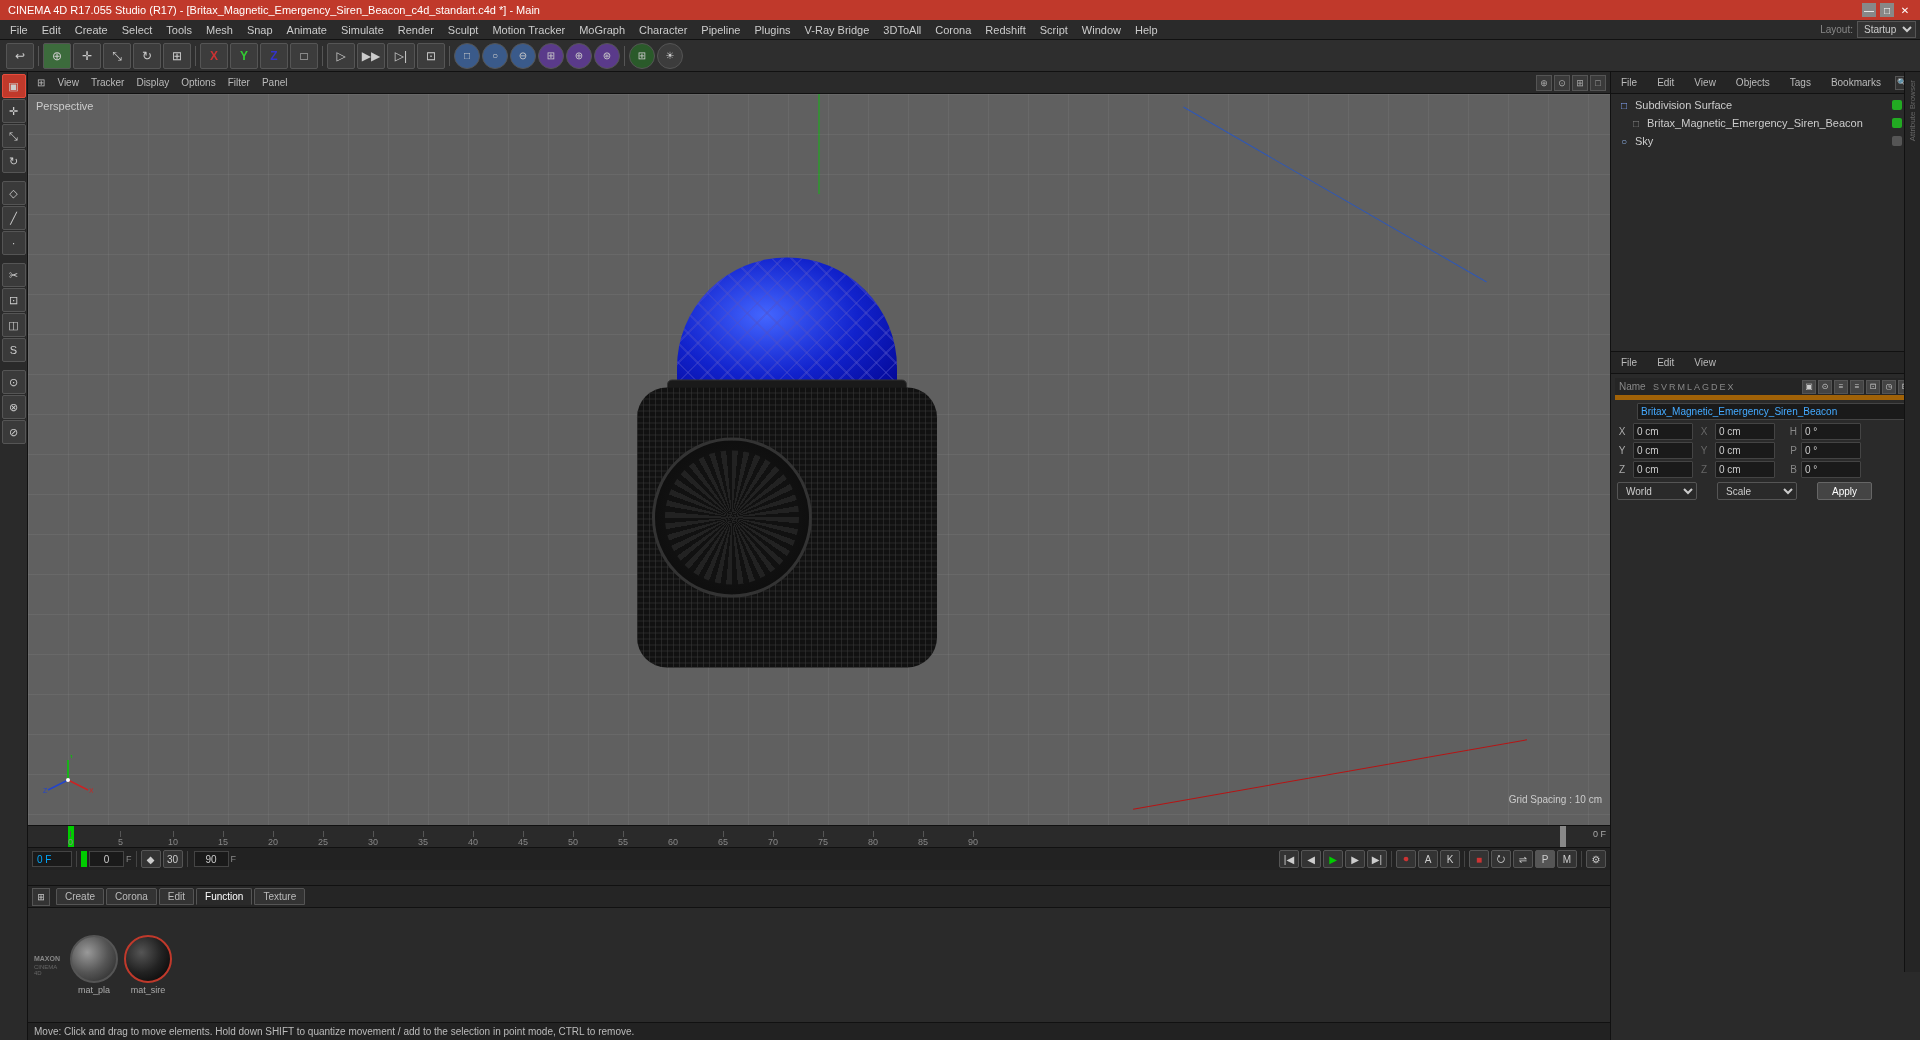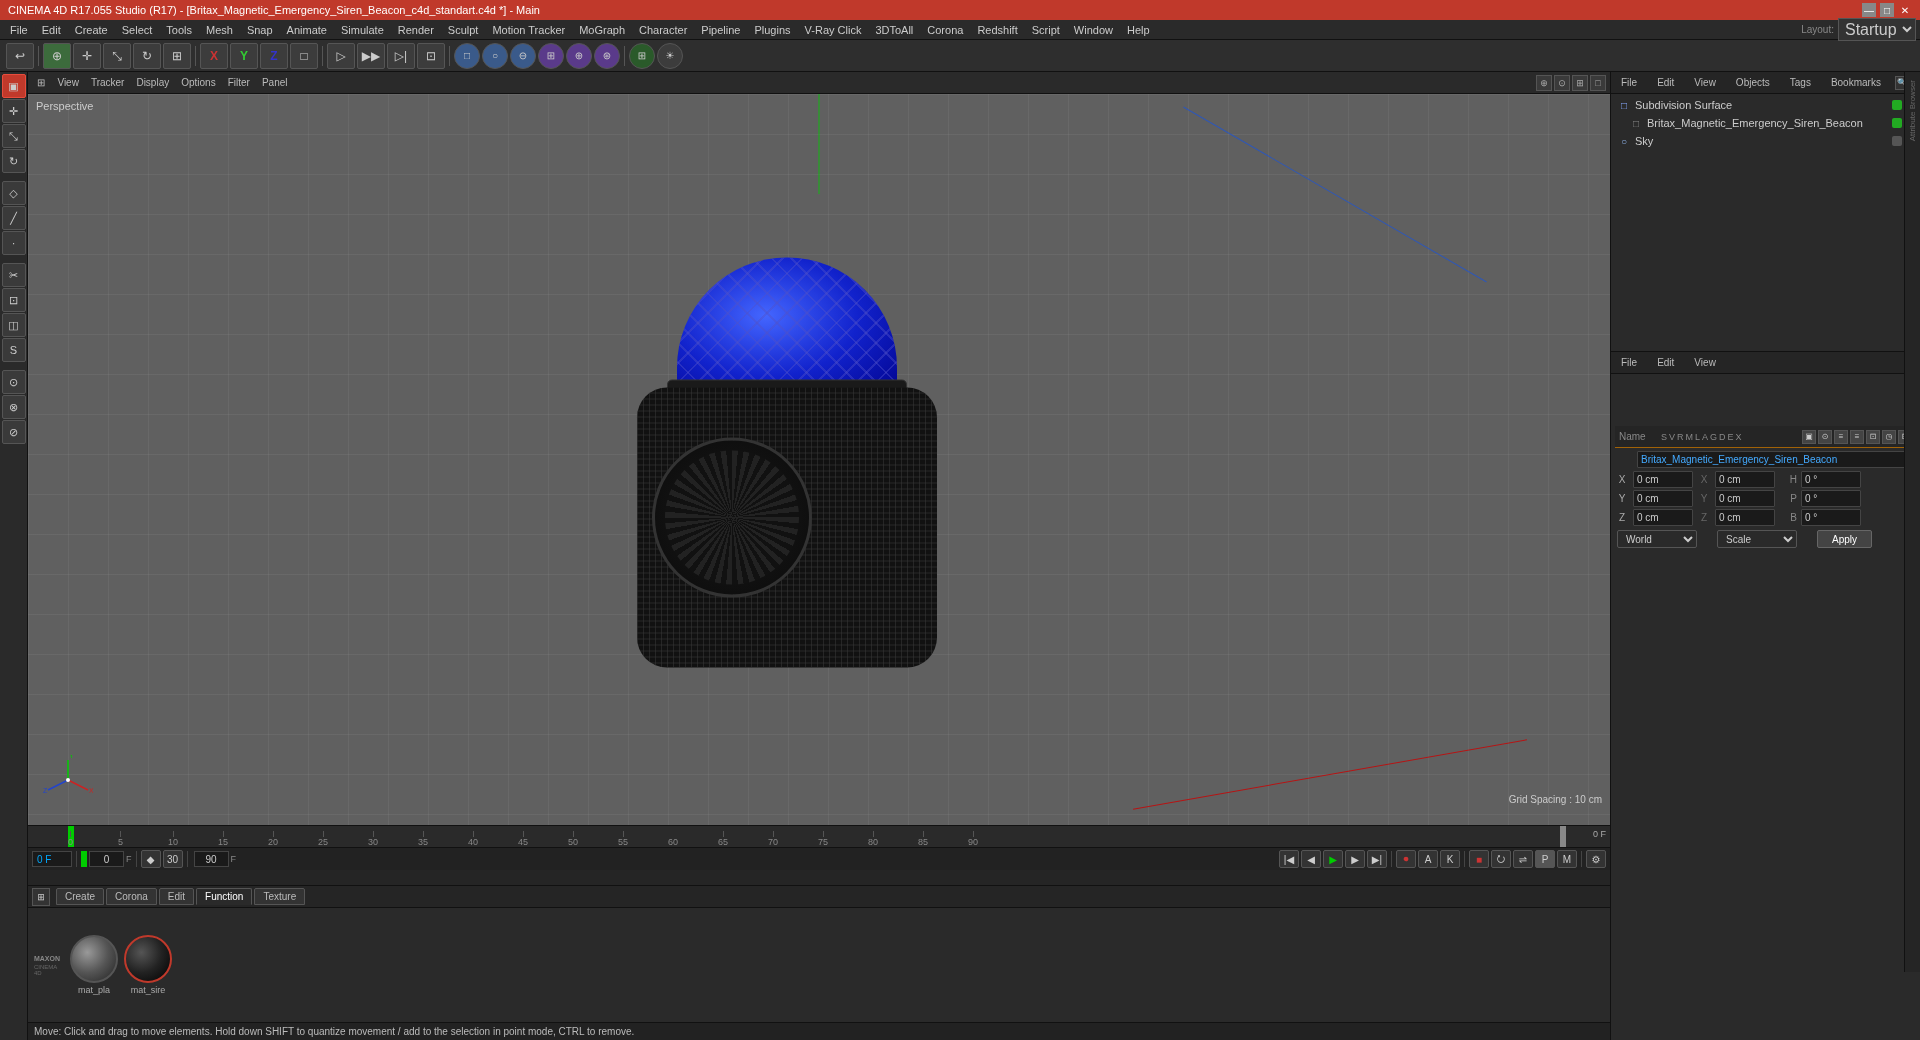--- a/index.html
+++ b/index.html
@@ -608,23 +608,22 @@
       cursor: pointer;
     }
 
     
     #name-bar {
       height: 22px;
       background: #252525;
       display: flex;
       align-items: center;
       padding: 0 4px;
-      gap: 12px;
-      border-bottom: 1px solid #a16207;
-      margin-top: 48px;
+      gap: 4px;
+      border-bottom: 5px solid #a16207;
     }
 
     .name-label {
       font-size: 10px;
       color: #888;
       min-width: 30px;
     }
     .name-icons {
       display: flex; gap: 2px;
     }
@@ -690,30 +689,30 @@
   <div class="menu-item">Snap</div>
   <div class="menu-item">Animate</div>
   <div class="menu-item">Simulate</div>
   <div class="menu-item">Render</div>
   <div class="menu-item">Sculpt</div>
   <div class="menu-item">Motion Tracker</div>
   <div class="menu-item">MoGraph</div>
   <div class="menu-item">Character</div>
   <div class="menu-item">Pipeline</div>
   <div class="menu-item">Plugins</div>
-  <div class="menu-item">V-Ray Click</div>
+  <div class="menu-item">V-Ray Bridge</div>
   <div class="menu-item">3DToAll</div>
   <div class="menu-item">Corona</div>
   <div class="menu-item">Redshift</div>
   <div class="menu-item">Script</div>
   <div class="menu-item">Window</div>
   <div class="menu-item">Help</div>
   <div style="margin-left:auto; display:flex; align-items:center; gap:4px; font-size:10px; color:#888;">
     <span>Layout:</span>
-    <select style="background:#333;border:1px solid #555;color:#ccc;font-size:16px;padding:1px 2px;">
+    <select style="background:#333;border:1px solid #555;color:#ccc;font-size:10px;padding:1px 2px;">
       <option>Startup</option>
     </select>
   </div>
 </div>
 
 <div id="toolbar">
 
   <button class="toolbar-btn">↩</button>
   <div class="toolbar-separator"></div>
 

